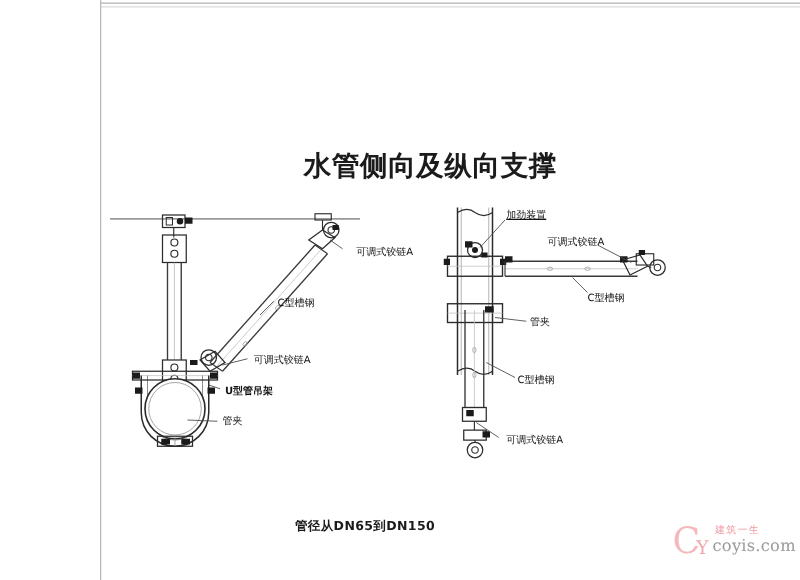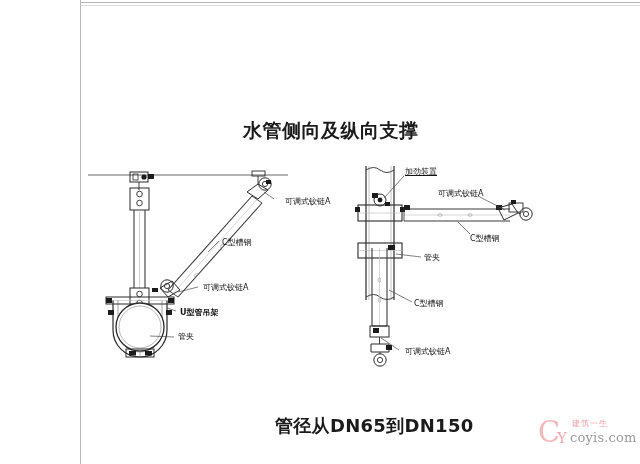--- a/index.html
+++ b/index.html
@@ -6,28 +6,27 @@
   body{
     width:640px;height:464px;background:#ffffff;position:relative;overflow:hidden;
     font-family:"DejaVu Sans","Liberation Sans",sans-serif;
   }
   .page-border-left{position:absolute;left:80px;top:0;width:1px;height:464px;background:#b9b9b9;}
   .page-border-top{position:absolute;left:80px;top:2px;width:560px;height:1px;background:#b3b3b3;}
   .page-border-top2{position:absolute;left:80px;top:5px;width:560px;height:1px;background:#dcdcdc;}
 
   .dwg-title{
     position:absolute;left:243px;top:118px;width:170px;
-    font-size:19px;font-weight:bold;color:#1b1b1b;letter-spacing:0.5px;
+    font-size:22px;font-weight:bold;color:#1b1b1b;letter-spacing:0.5px;
     white-space:nowrap;
   }
   .dwg-caption{
     position:absolute;left:236px;top:414px;width:200px;
-    font-size:18px;font-weight:bold;color:#1b1b1b;letter-spacing:0.3px;
+    font-size:10px;font-weight:bold;color:#1b1b1b;letter-spacing:0.3px;
     white-space:nowrap;
-    margin-left:39px;
   }
 
   .label{
     position:absolute;font-size:8px;color:#141414;white-space:nowrap;
     font-family:"DejaVu Sans","Liberation Sans",sans-serif;line-height:1;
   }
 
   svg.dwg{position:absolute;left:0;top:0;width:640px;height:464px;}
 
   

